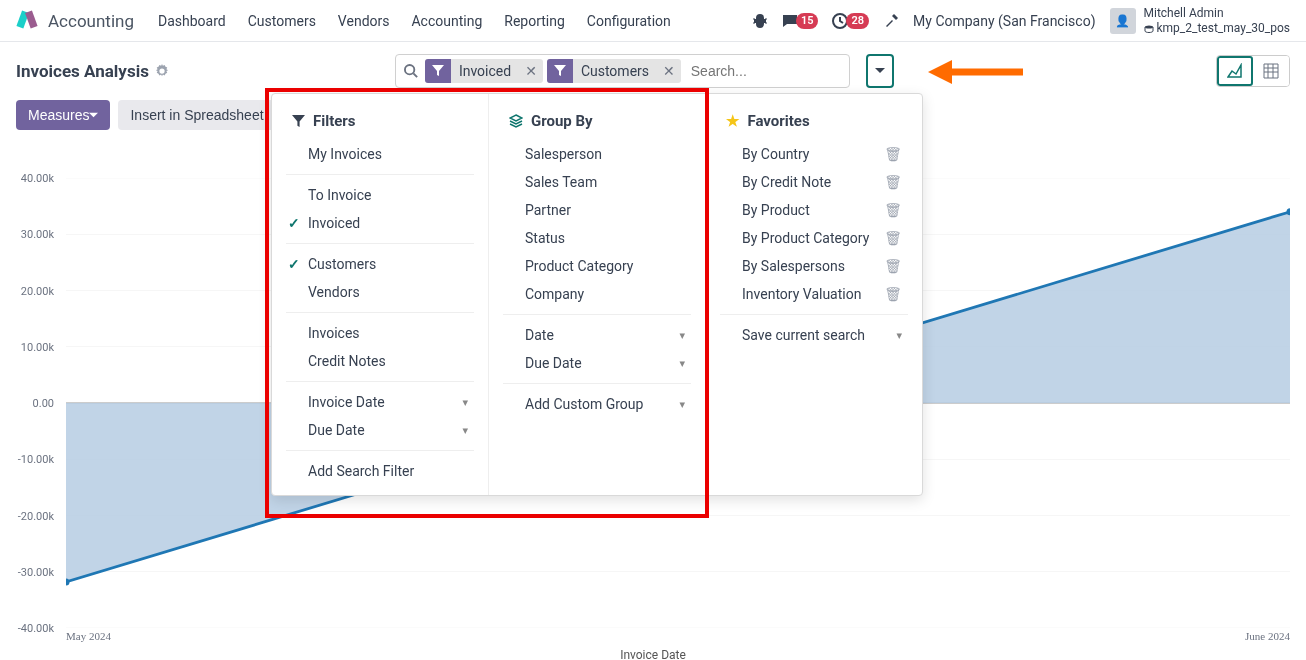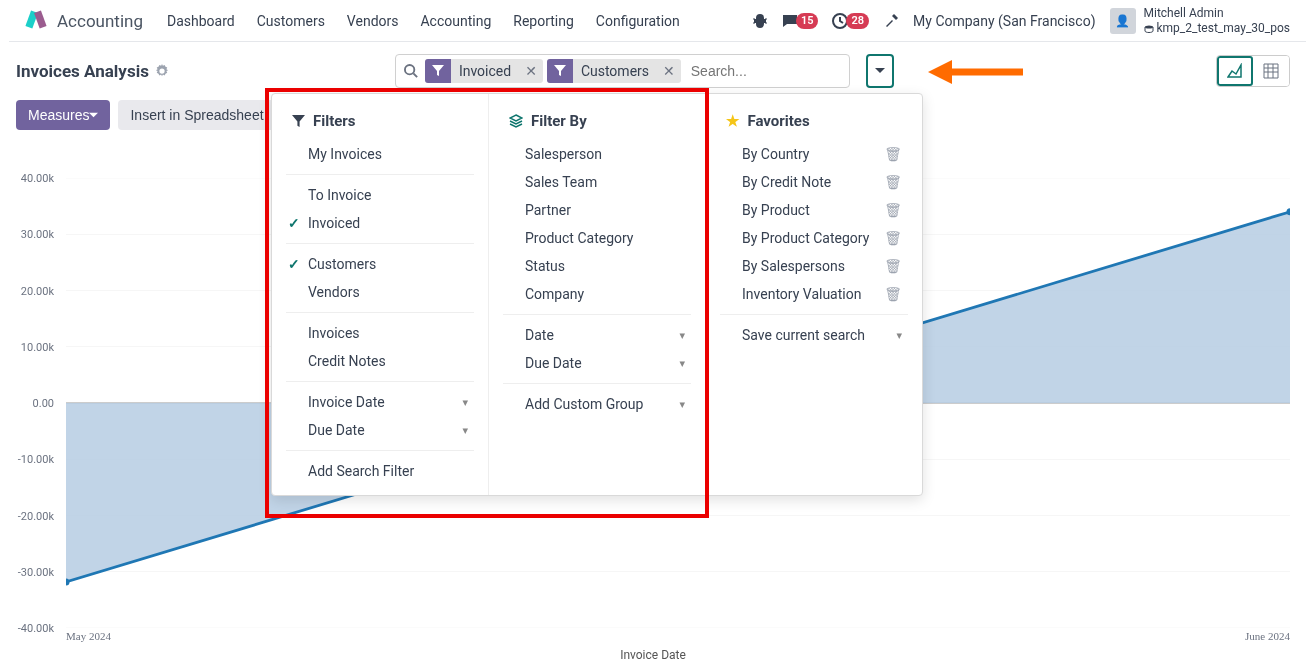--- a/index.html
+++ b/index.html
@@ -1,19 +1,19 @@
 <!DOCTYPE html>
 <html><head>
 <meta charset="utf-8">
 <style>
 * { box-sizing: border-box; margin: 0; padding: 0; }
 body { font-family: -apple-system, BlinkMacSystemFont, "Segoe UI", Roboto, sans-serif; font-size: 14px; color: #374151; background: #fff; width: 1306px; height: 660px; overflow: hidden; position: relative; }
 
 
-.navbar { height: 42px; display: flex; align-items: center; padding: 0 16px; border-bottom: 1px solid #e5e7eb; margin-left: 9px; }
+.navbar { height: 42px; display: flex; align-items: center; padding: 0 16px; border-bottom: 1px solid #e5e7eb; }
 .logo { width: 22px; height: 22px; margin-right: 10px; }
 .app-name { font-size: 17px; color: #4b5563; margin-right: 24px; }
 .nav-menu { display: flex; gap: 22px; flex: 1; }
 .nav-item { color: #374151; cursor: pointer; font-size: 14px; }
 .nav-right { display: flex; align-items: center; gap: 14px; }
 .icon-btn { cursor: pointer; display: flex; align-items: center; position: relative; }
 .badge { background: #d63b54; color: #fff; border-radius: 9px; padding: 0 5px; font-size: 11px; font-weight: 600; margin-left: -2px; line-height: 16px; }
 .company-name { color: #374151; font-size: 14px; }
 .user-block { display: flex; align-items: center; gap: 8px; }
 .avatar { width: 26px; height: 26px; border-radius: 3px; background: #d1d5db; display:flex; align-items:center; justify-content:center; font-size:12px; color:#555;}
@@ -219,27 +219,27 @@
       </div>
     <div class="dp-sep"></div>
     <div class="dp-item">Add Search Filter</div>
   </div>
 
   <div class="dp-col">
     <div class="dp-header">
         <svg width="14" height="14" viewBox="0 0 14 14" class="group-ico">
           <path d="M7 1l6 3-6 3-6-3zM1 7l6 3 6-3M1 10l6 3 6-3" fill="none" stroke="#0f766e" stroke-width="1.5"></path>
         </svg>
-        <span>Filter By</span>
+        <span>Group By</span>
       </div>
     <div class="dp-item">Salesperson</div>
     <div class="dp-item">Sales Team</div>
     <div class="dp-item">Partner</div>
+    <div class="dp-item">Status</div>
     <div class="dp-item">Product Category</div>
-    <div class="dp-item">Status</div>
     <div class="dp-item">Company</div>
     <div class="dp-sep"></div>
     <div class="dp-item">
         <span>Date</span>
         <span class="dp-caret">▾</span>
       </div>
     <div class="dp-item">
         <span>Due Date</span>
         <span class="dp-caret">▾</span>
       </div>

